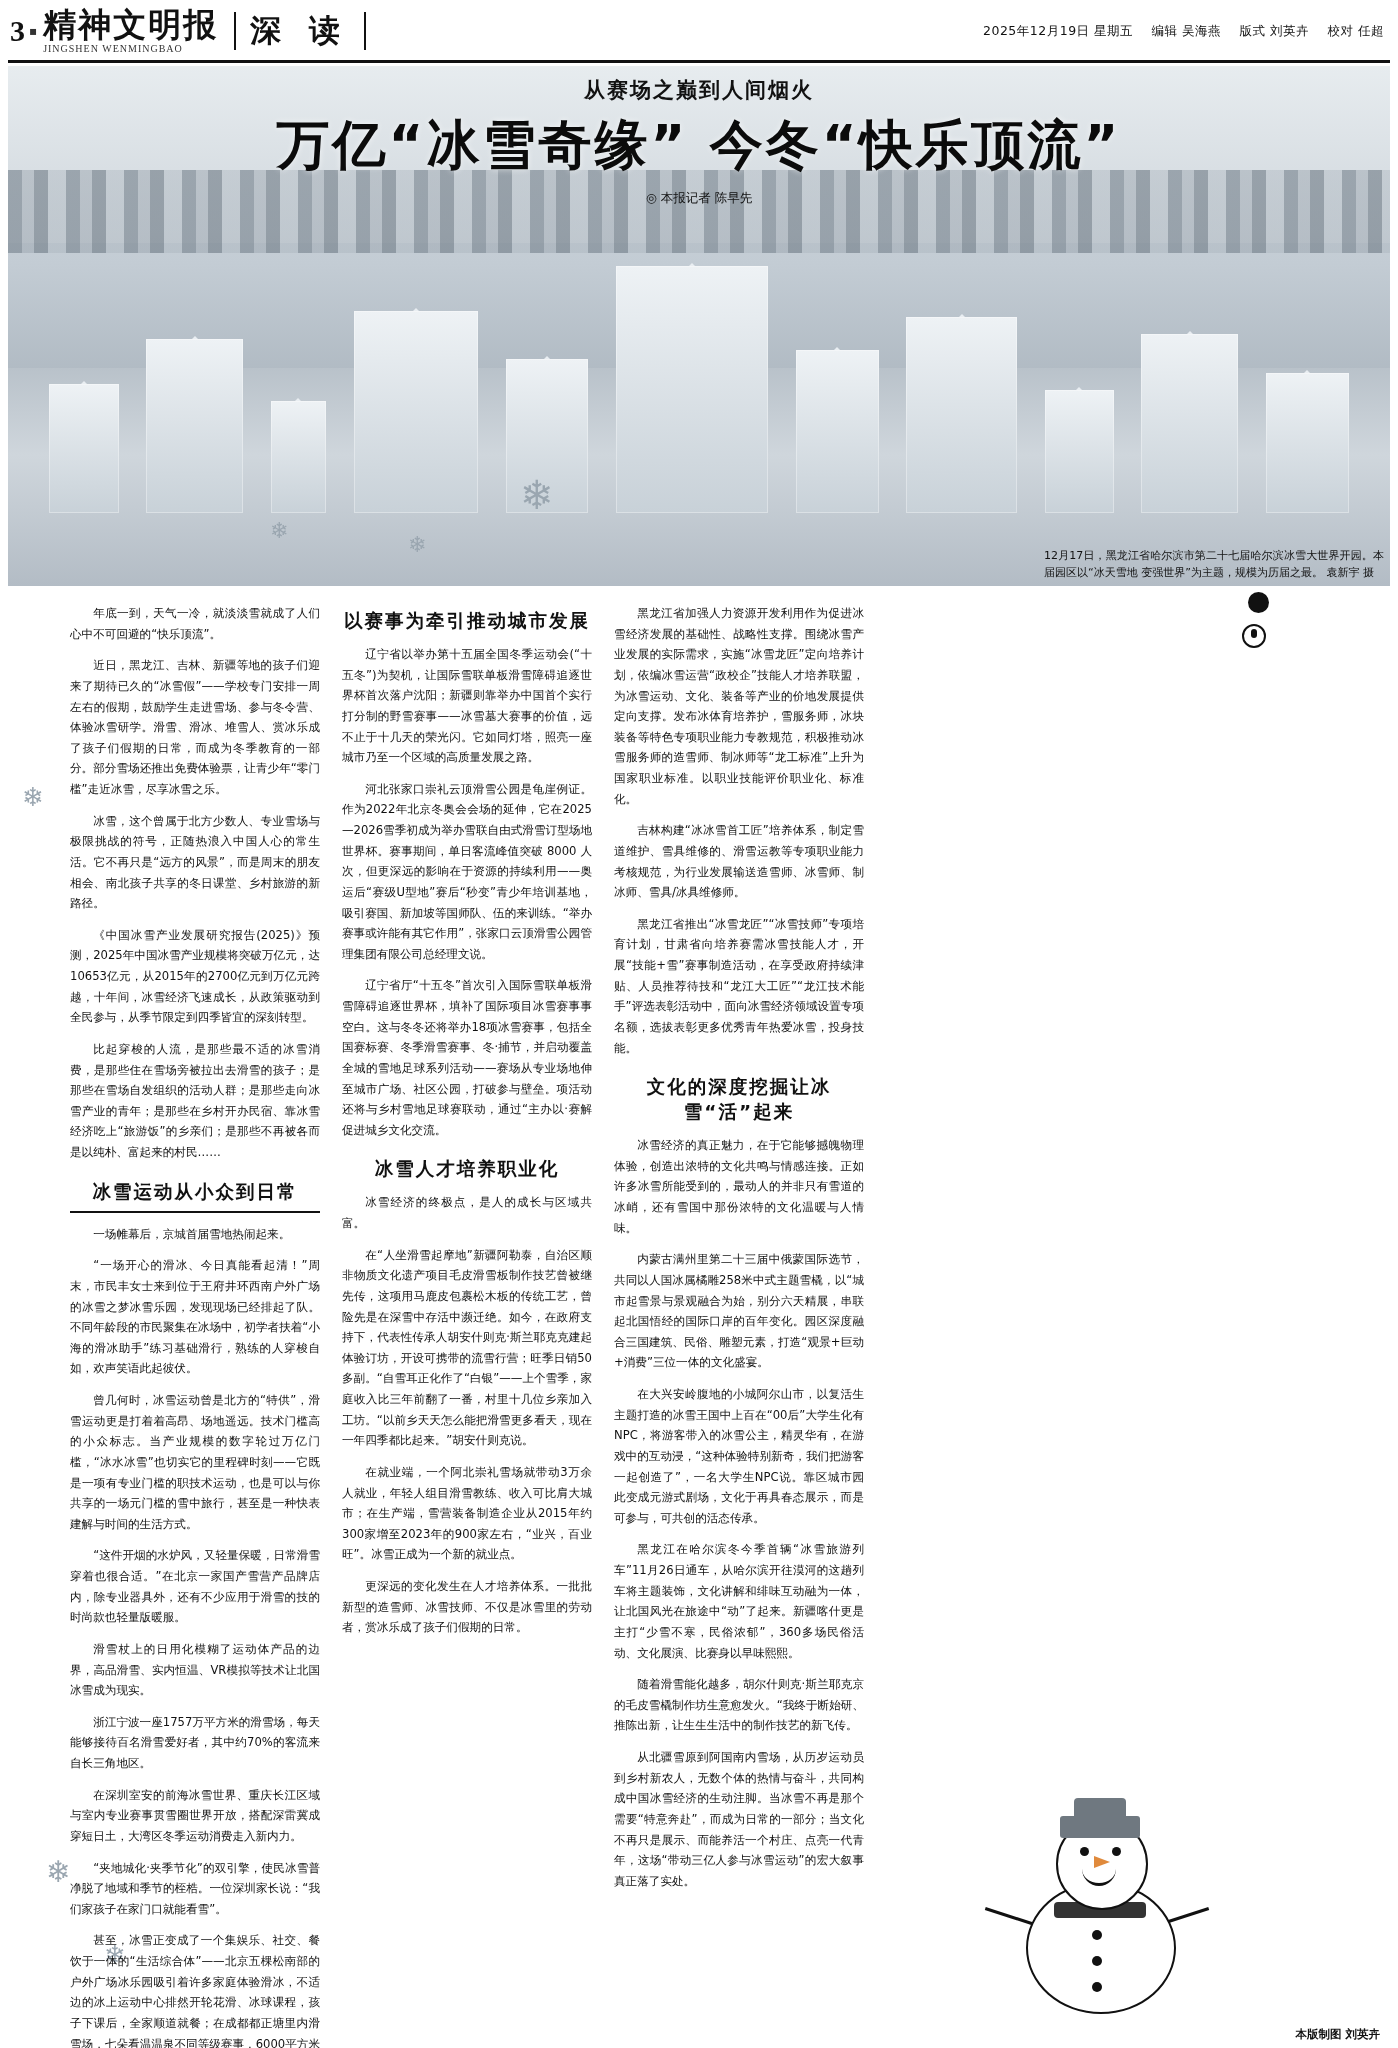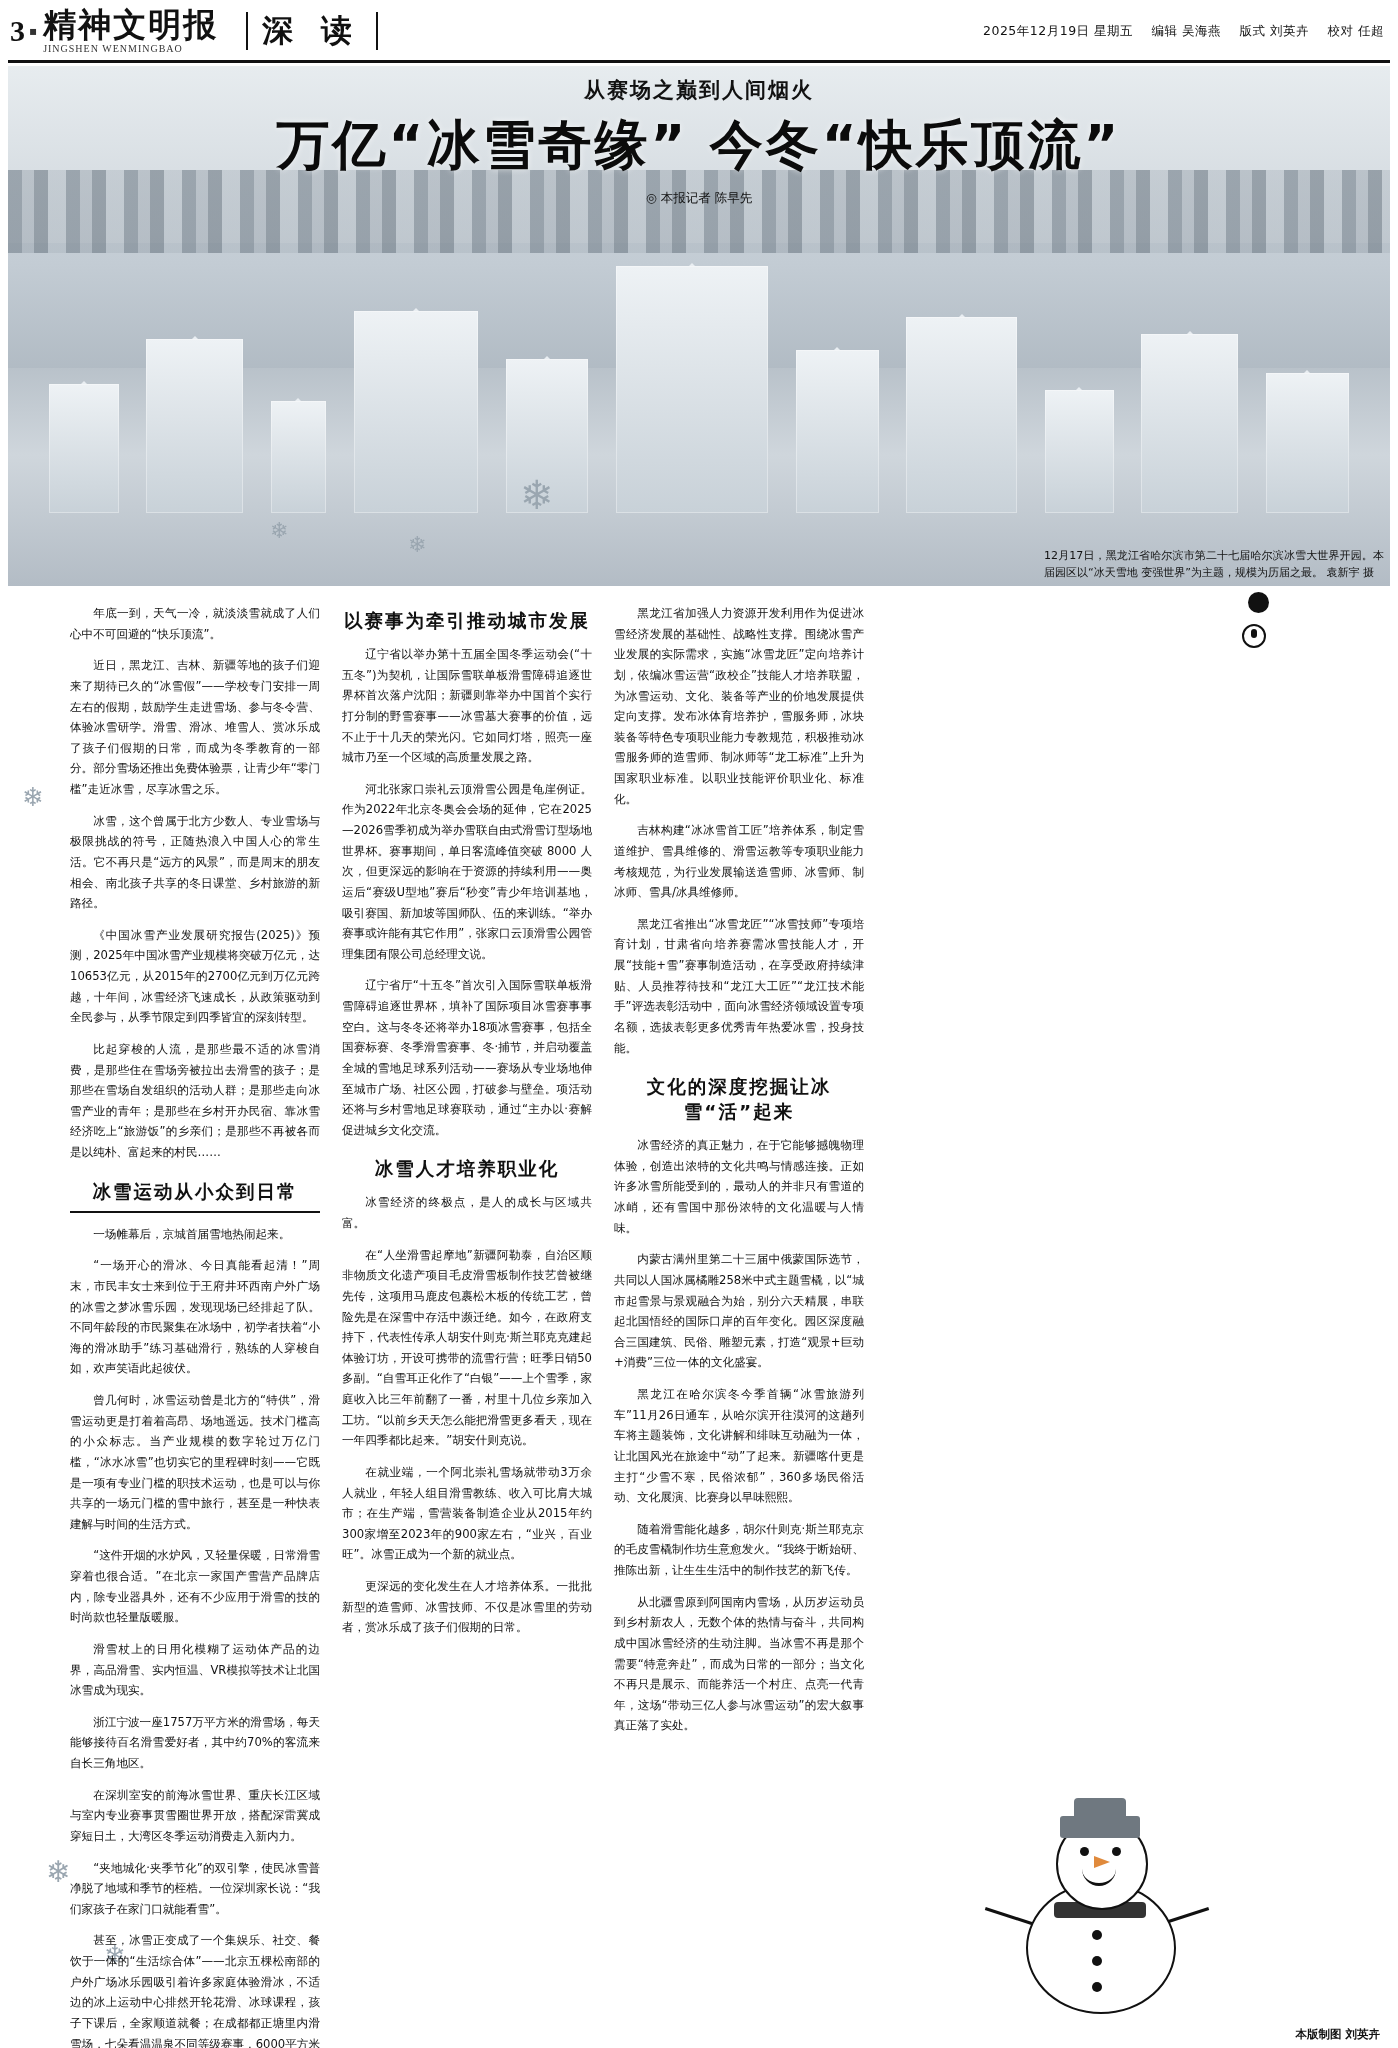--- a/index.html
+++ b/index.html
@@ -18,21 +18,21 @@
     position:absolute;left:0;top:0;width:1398px;height:62px;
     display:flex;align-items:center;
   }
   .folio{
     font-size:30px;font-weight:bold;margin-left:10px;margin-right:4px;
     font-family:"Liberation Serif",serif;
   }
   .folio-dot{font-size:12px;margin-right:6px;color:#333;}
   .logo-block{
     display:flex;flex-direction:column;justify-content:center;
-    margin-right:14px;
+    margin-right:2px;
   }
   .logo-cn{
     font-size:33px;font-weight:bold;letter-spacing:2px;
     font-family:"DejaVu Sans","Liberation Sans",sans-serif;
     line-height:1.05;
   }
   .logo-py{
     font-size:10px;letter-spacing:1px;color:#333;margin-top:1px;
     font-family:"Liberation Serif",serif;
   }
@@ -263,20 +263,21 @@
       <p class="t">更深远的变化发生在人才培养体系。一批批新型的造雪师、冰雪技师、不仅是冰雪里的劳动者，赏冰乐成了孩子们假期的日常。</p>
     </div>
 
     <div class="col c3">
       <p class="t">黑龙江省加强人力资源开发利用作为促进冰雪经济发展的基础性、战略性支撑。围绕冰雪产业发展的实际需求，实施“冰雪龙匠”定向培养计划，依编冰雪运营“政校企”技能人才培养联盟，为冰雪运动、文化、装备等产业的价地发展提供定向支撑。发布冰体育培养护，雪服务师，冰块装备等特色专项职业能力专教规范，积极推动冰雪服务师的造雪师、制冰师等“龙工标准”上升为国家职业标准。以职业技能评价职业化、标准化。</p>
       <p class="t">吉林构建“冰冰雪首工匠”培养体系，制定雪道维护、雪具维修的、滑雪运教等专项职业能力考核规范，为行业发展输送造雪师、冰雪师、制冰师、雪具/冰具维修师。</p>
       <p class="t">黑龙江省推出“冰雪龙匠”“冰雪技师”专项培育计划，甘肃省向培养赛需冰雪技能人才，开展“技能+雪”赛事制造活动，在享受政府持续津贴、人员推荐待技和“龙江大工匠”“龙江技术能手”评选表彰活动中，面向冰雪经济领域设置专项名额，选拔表彰更多优秀青年热爱冰雪，投身技能。</p>
       <div class="sec-title">文化的深度挖掘让冰雪“活”起来</div>
       <p class="t">冰雪经济的真正魅力，在于它能够撼魄物理体验，创造出浓特的文化共鸣与情感连接。正如许多冰雪所能受到的，最动人的并非只有雪道的冰峭，还有雪国中那份浓特的文化温暖与人情味。</p>
       <p class="t">内蒙古满州里第二十三届中俄蒙国际选节，共同以人国冰属橘雕258米中式主题雪橇，以“城市起雪景与景观融合为始，别分六天精展，串联起北国悟经的国际口岸的百年变化。园区深度融合三国建筑、民俗、雕塑元素，打造“观景+巨动+消费”三位一体的文化盛宴。</p>
+      <p class="t">在大兴安岭腹地的小城阿尔山市，以复活生主题打造的冰雪王国中上百在“00后”大学生化有NPC，将游客带入的冰雪公主，精灵华有，在游戏中的互动浸，“这种体验特别新奇，我们把游客一起创造了”，一名大学生NPC说。靠区城市园此变成元游式剧场，文化于再具春态展示，而是可参与，可共创的活态传承。</p>
       <p class="t">黑龙江在哈尔滨冬今季首辆“冰雪旅游列车”11月26日通车，从哈尔滨开往漠河的这趟列车将主题装饰，文化讲解和绯味互动融为一体，让北国风光在旅途中“动”了起来。新疆喀什更是主打“少雪不寒，民俗浓郁”，360多场民俗活动、文化展演、比赛身以早味熙熙。</p>
       <p class="t">随着滑雪能化越多，胡尔什则克·斯兰耶克京的毛皮雪橇制作坊生意愈发火。“我终于断始研、推陈出新，让生生生活中的制作技艺的新飞传。</p>
       <p class="t">从北疆雪原到阿国南内雪场，从历岁运动员到乡村新农人，无数个体的热情与奋斗，共同构成中国冰雪经济的生动注脚。当冰雪不再是那个需要“特意奔赴”，而成为日常的一部分；当文化不再只是展示、而能养活一个村庄、点亮一代青年，这场“带动三亿人参与冰雪运动”的宏大叙事真正落了实处。</p>
     </div>
 
     <div class="col c4"></div>
 
     <div class="col c5">
       <div class="rail-head">
         <span></span>

